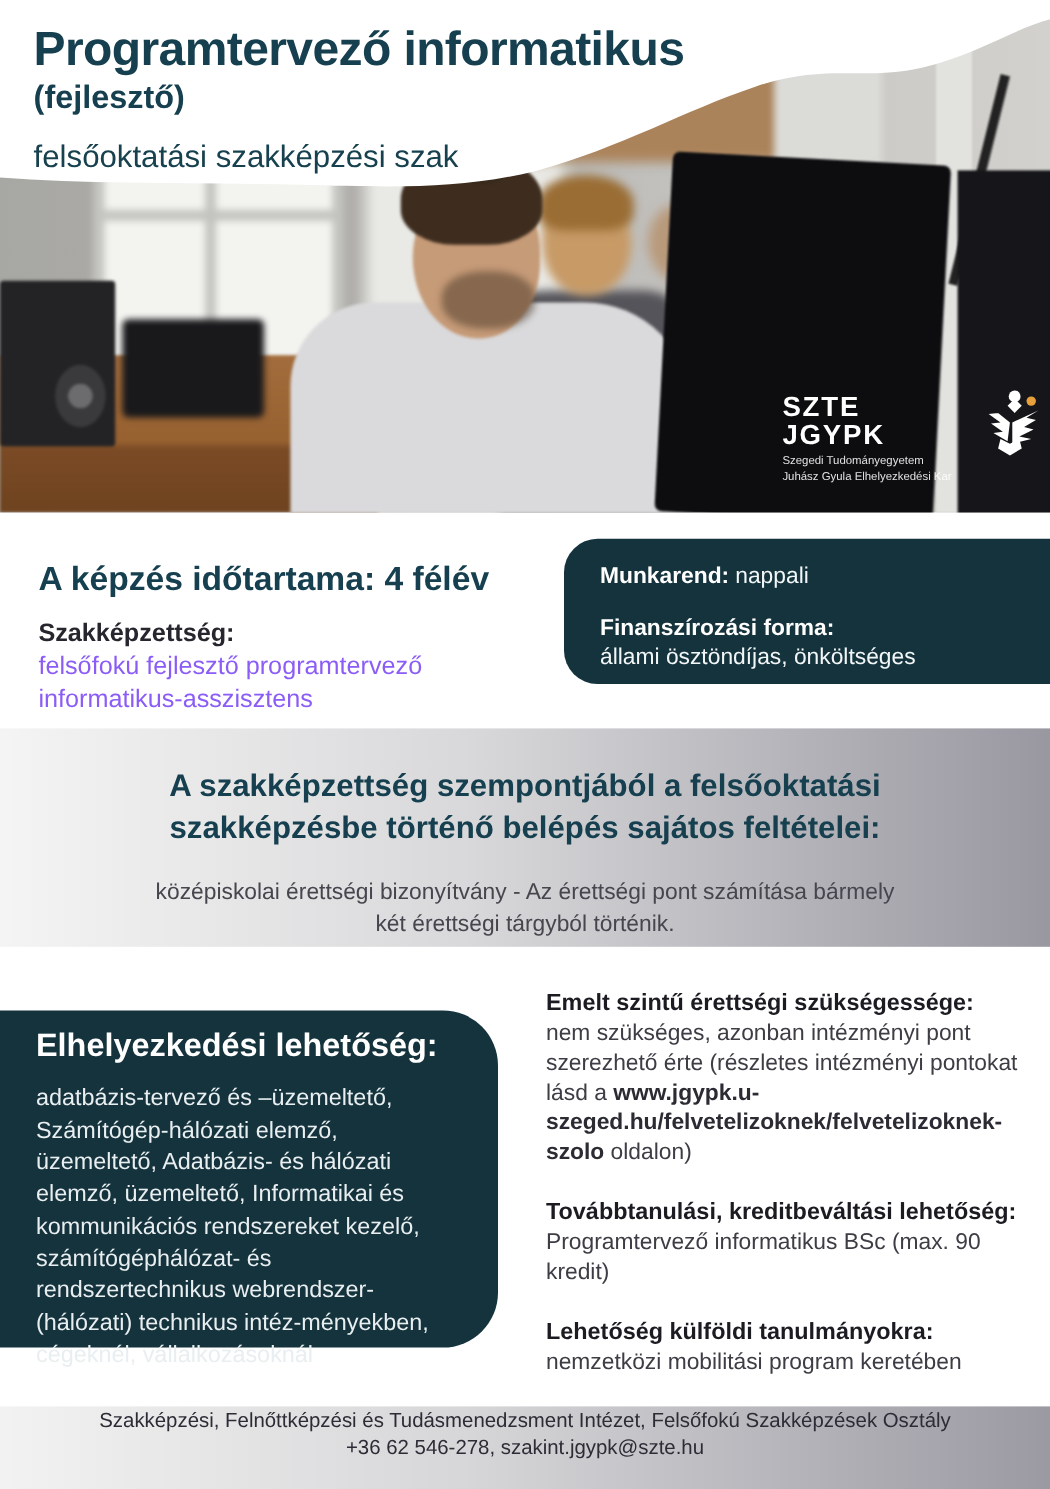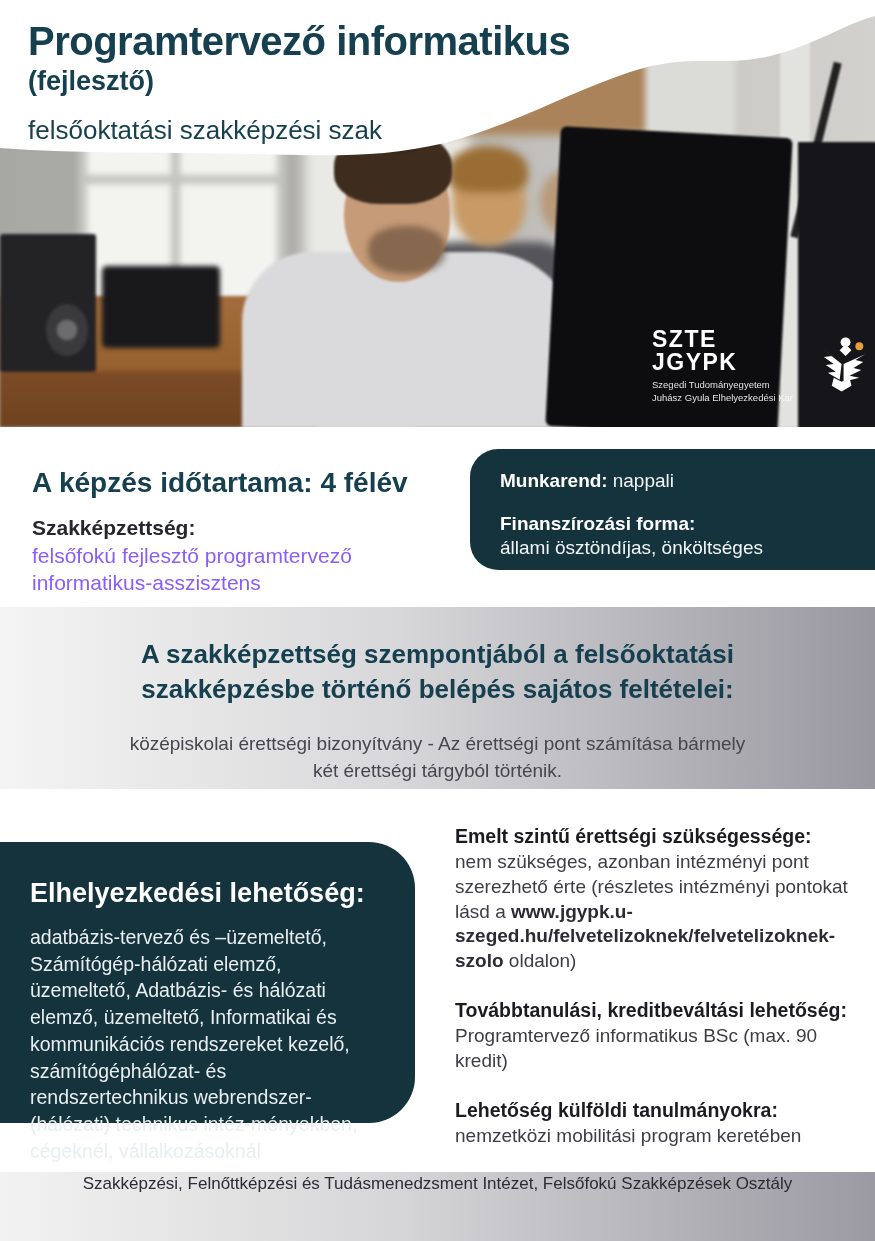--- a/index.html
+++ b/index.html
@@ -28,21 +28,21 @@
   .ms-torso{left:242px;top:252px;width:335px;height:176px;background:#dadadc;border-radius:70px 90px 0 0;filter:blur(1.5px);}
   .ms-head{left:344px;top:150px;width:106px;height:132px;background:#c69b78;border-radius:50% 46% 48% 52%;filter:blur(1.2px);}
   .ms-hair{left:334px;top:128px;width:118px;height:76px;background:#3e2d1f;border-radius:55% 55% 42% 42%;filter:blur(1.2px);}
   .ms-bun{left:378px;top:112px;width:48px;height:42px;background:#382a1c;border-radius:50%;filter:blur(1px);}
   .ms-beard{left:368px;top:226px;width:78px;height:48px;background:rgba(72,54,38,.5);border-radius:45%;filter:blur(3px);}
   .monitor1{left:553px;top:132px;width:232px;height:300px;background:#0d0d10;border-radius:6px;transform:rotate(3deg);filter:blur(1px);}
   .monitor2{left:798px;top:142px;width:80px;height:290px;background:#16161a;filter:blur(1px);}
   .cable{left:812px;top:60px;width:8px;height:180px;background:#222;transform:rotate(14deg);filter:blur(1px);}
 
   .logo{left:652px;top:328px;width:215px;color:#ffffff;}
-  .logo-row{display:flex;align-items:center;}
+  .logo-row{display:flex;align-items:flex-start;}
   .logo-name{font-size:23px;font-weight:700;letter-spacing:1.5px;line-height:1;}
   .logo-sub{font-size:9.5px;color:rgba(255,255,255,.88);line-height:1.35;margin-top:5px;}
   .logo-emblem{margin-left:8px;margin-top:-6px;}
 
   
   .wave{position:absolute;left:0;top:0;}
   .header-text{position:absolute;left:28px;top:20px;color:#16404f;}
   .h-title{font-size:40px;font-weight:700;letter-spacing:-.5px;line-height:1.05;}
   .h-sub{font-size:27px;font-weight:700;margin-top:4px;}
   .h-tag{font-size:26px;font-weight:400;margin-top:18px;color:#17414f;}
@@ -62,21 +62,21 @@
   .schedule .vline{font-weight:400;margin-top:2px;}
 
   
   .entry-band{position:absolute;left:0;top:607px;width:875px;height:182px;
               background:linear-gradient(90deg,#f4f4f4 0%,#d8d8da 45%,#9997a0 100%);text-align:center;}
   .e-head{font-size:26px;font-weight:700;color:#16404f;width:645px;margin:0 auto;padding-top:30px;line-height:1.35;}
   .e-body{font-size:19px;color:#46464e;width:620px;margin:24px auto 0;line-height:1.4;}
 
   
   .employment{position:absolute;left:0;top:842px;width:415px;height:281px;background:#14333d;
-              border-radius:0 46px 46px 0;box-sizing:border-box;padding:36px 44px 0 30px;}
+              border-radius:0 46px 46px 0;box-sizing:border-box;padding:14px 44px 0 30px;}
   .emp-head{font-size:27px;font-weight:700;color:#ffffff;}
   .emp-body{font-size:19.5px;color:#e9eef0;line-height:1.37;margin-top:15px;}
 
   
   .info-col{position:absolute;left:455px;top:824px;width:412px;}
   .info-sec{margin-bottom:24px;}
   .i-head{font-size:19.5px;font-weight:700;color:#1b1b22;line-height:1.25;}
   .i-body{font-size:19px;color:#3d3d45;line-height:1.3;margin-top:2px;overflow-wrap:break-word;}
   .i-body.preline{white-space:pre-line;}
   .i-link{font-weight:700;color:#2b2b33;}
@@ -196,13 +196,14 @@
   </div>
   <div class="info-sec">
     <div class="i-head">Kari továbbtanulási lehetőségek:</div>
     <div class="i-body preline">www.jgypk.u-szeged.hu/felvetelizoknek/
 jugyu-maradok</div>
   </div>
 </div>
 
 <div class="footer">
   <div class="f1">Szakképzési, Felnőttképzési és Tudásmenedzsment Intézet, Felsőfokú Szakképzések Osztály</div>
+  <div class="f2">+36 62 546-278, szakint.jgypk@szte.hu</div>
 </div>
 
 </body></html>

